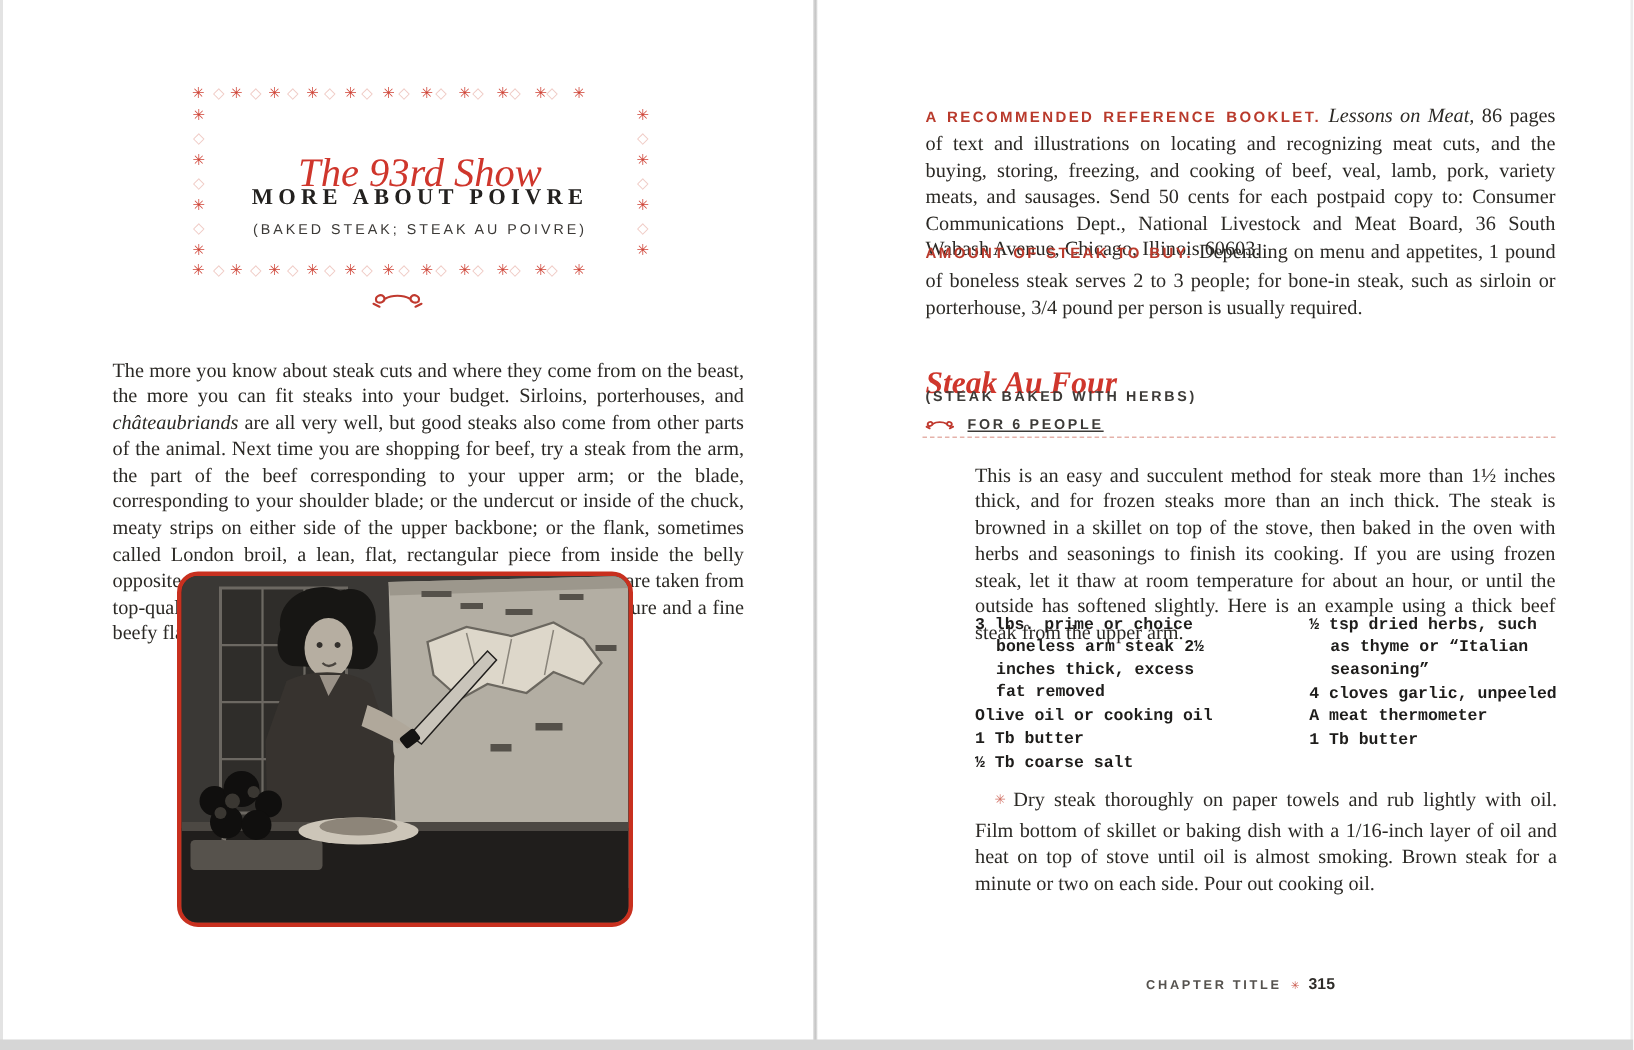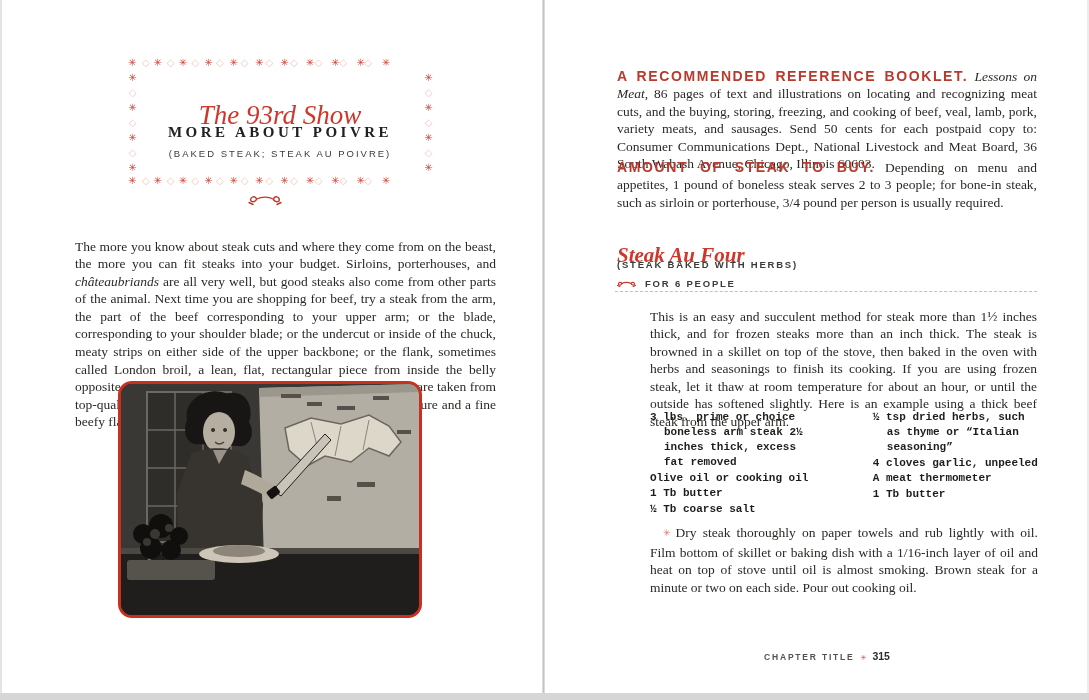--- a/index.html
+++ b/index.html
@@ -31,29 +31,29 @@
   .show-tagline{position:absolute;left:0;top:86px;width:304px;text-align:center;
                 font-family:"Liberation Sans",sans-serif;font-size:9.5px;font-weight:normal;
                 letter-spacing:2px;color:#3c3a37;}
   .flourish{position:absolute;left:248px;top:192px;}
   .intro-par{position:absolute;left:75px;top:224px;width:421px;font-size:13.5px;
              line-height:17.6px;text-align:justify;}
   .photo-frame{position:absolute;left:118px;top:381px;width:298px;height:231px;
                border:3px solid #c8301f;border-radius:14px;overflow:hidden;background:#2e2c2a;}
   
   .rp-par{position:absolute;font-size:13.5px;line-height:17.6px;text-align:justify;}
-  .lead-caps{font-family:"Liberation Sans",sans-serif;font-size:14px;font-weight:bold;
+  .lead-caps{font-family:"Liberation Sans",sans-serif;font-size:10px;font-weight:bold;
              letter-spacing:1.6px;color:#b93a2c;}
   .recipe-title{position:absolute;left:617px;top:243px;font-size:21px;font-weight:bold;
                 font-style:italic;color:#cf362c;}
   .recipe-subtitle{position:absolute;left:617px;top:259px;font-family:"Liberation Sans",sans-serif;
                    font-size:9.5px;font-weight:bold;letter-spacing:1.8px;color:#3c3a37;}
   .serves-row{position:absolute;left:617px;top:274px;display:flex;align-items:center;gap:9px;}
   .serves-label{font-family:"Liberation Sans",sans-serif;font-size:9.5px;font-weight:bold;
-                letter-spacing:1.8px;color:#3c3a37;}
+                letter-spacing:1.8px;color:#3c3a37;text-decoration:underline;}
   .recipe-separator{position:absolute;left:615px;top:291px;width:422px;height:0;
                     border-top:1px dashed #e5b2aa;}
   .ingredients{position:absolute;left:650px;top:410px;width:390px;display:flex;gap:18px;
                font-family:Liberation Mono, monospace;font-size:11px;font-weight:bold;
                line-height:15px;color:#1e1d1b;}
   .ing-col{list-style:none;margin:0;padding:0;}
   .ing-col.c1{width:190px;} .ing-col.c2{width:194px;margin-left:41px;}
   .ing-col li{padding-left:14px;text-indent:-14px;margin-bottom:0.5px;}
   .steps{position:absolute;left:650px;top:524px;width:388px;}
   .step{margin:0;font-size:13.5px;line-height:17.6px;text-align:justify;text-indent:13px;}

